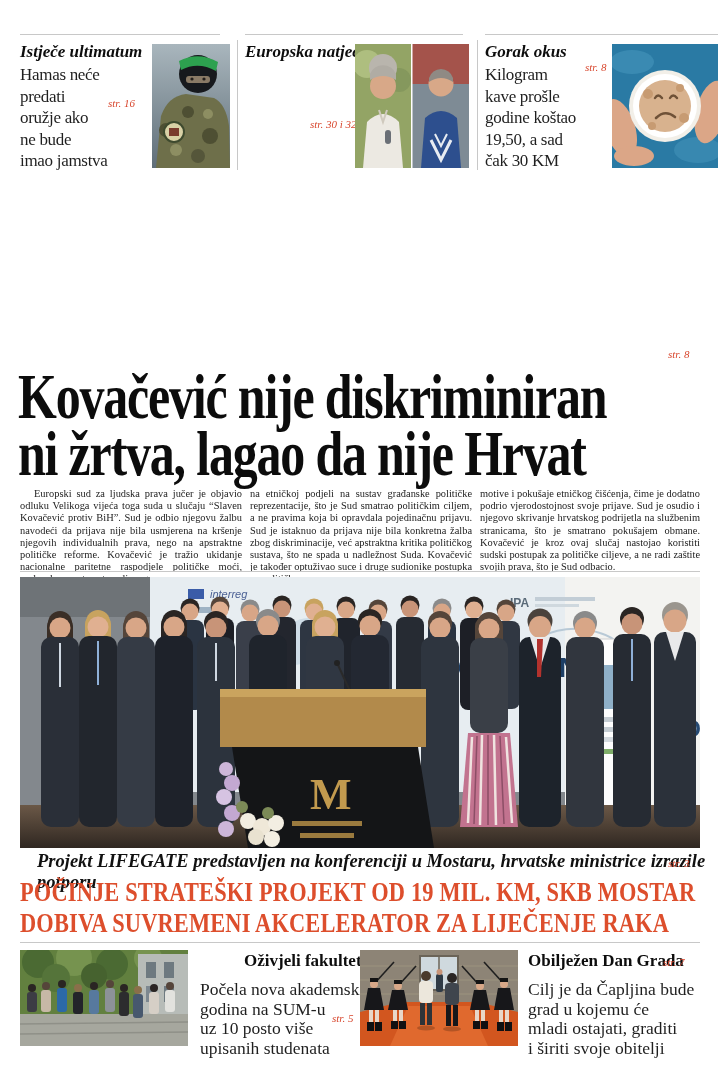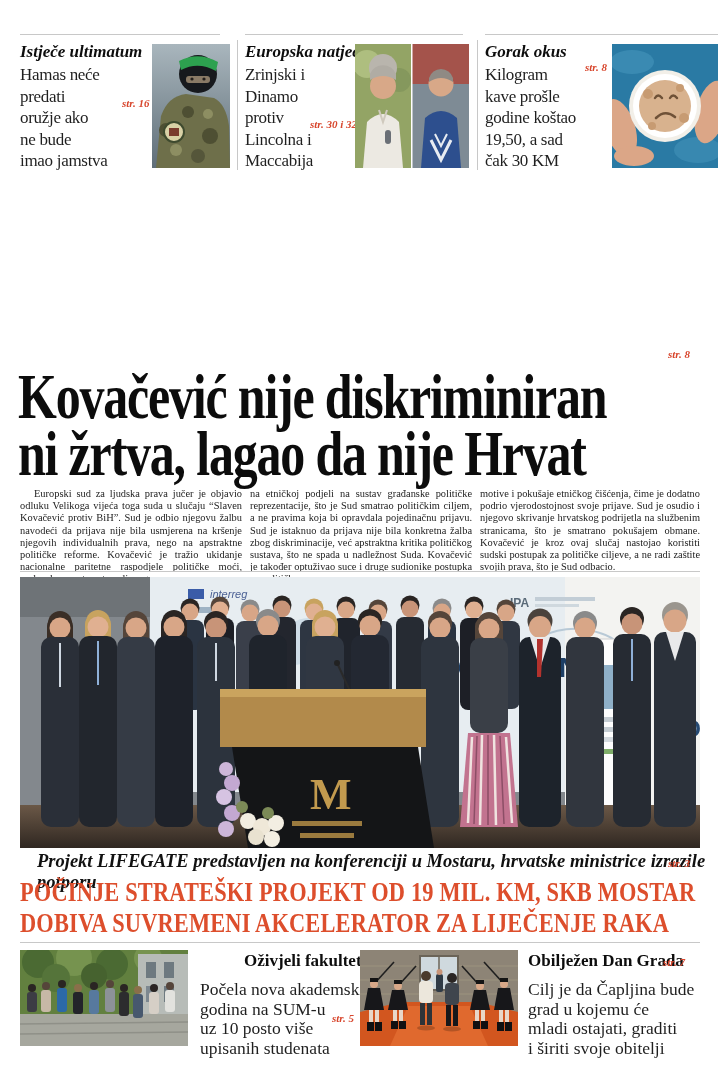--- a/index.html
+++ b/index.html
@@ -6,21 +6,21 @@
   .page{position:relative;width:720px;height:1080px;background:#ffffff;overflow:hidden;
         font-family:"Liberation Serif",serif;color:#1a1a1a;}
   .abs{position:absolute;}
   .hairline{position:absolute;height:1px;background:#c8c8c8;}
   .vline{position:absolute;width:1px;background:#c8c8c8;}
   .pl{white-space:pre-line;}
 
   
   .t-kicker{font-style:italic;font-weight:bold;font-size:17px;line-height:20px;color:#0d0d0d;}
   .t-head{font-size:17px;line-height:21.5px;letter-spacing:-0.3px;color:#1f1f1f;}
-  .str-ref{font-style:italic;font-weight:bold;font-size:11px;color:#d8472e;}
+  .str-ref{font-style:italic;font-weight:normal;font-size:11px;color:#d8472e;}
 
   
   .masthead{position:absolute;left:20px;top:177px;width:680px;height:154px;background:#e05a41;}
   .logo{position:absolute;left:28px;top:16px;font-family:"Liberation Sans",sans-serif;
         font-weight:bold;color:#fff;font-size:63px;line-height:56px;letter-spacing:-3px;}
   .logo .l2{text-align:right;}
   .mh-day{position:absolute;right:30px;top:6px;color:#fff;font-size:58px;line-height:60px;text-align:right;}
   .mh-date{position:absolute;right:30px;top:68px;color:#fff;font-style:italic;font-size:15.5px;line-height:19px;text-align:right;}
   .mh-issue{position:absolute;right:30px;bottom:6px;color:rgba(255,255,255,.95);
             font-family:"Liberation Sans",sans-serif;font-size:8px;letter-spacing:.2px;}
@@ -53,21 +53,21 @@
   <div class="hairline" style="left:485px;top:34px;width:233px;"></div>
   <div class="vline" style="left:237px;top:40px;height:130px;"></div>
   <div class="vline" style="left:477px;top:40px;height:130px;"></div>
 
   <div class="abs t-kicker" style="left:20px;top:42px;">Istječe ultimatum</div>
   <div class="abs t-head pl" style="left:20px;top:64px;width:132px;">Hamas neće
 predati
 oružje ako
 ne bude
 imao jamstva</div>
-  <div class="abs str-ref" style="left:122px;top:97px;">str. 16</div>
+  <div class="abs str-ref" style="left:108px;top:97px;">str. 16</div>
   <div class="abs" style="left:152px;top:44px;">
     <svg width="78" height="124" viewBox="0 0 78 124">
       <defs>
           <linearGradient id="g1" x1="0" y1="0" x2="0" y2="1">
         <stop offset="0" stop-color="#a9b6bd"></stop>
             <stop offset="1" stop-color="#5f6e78"></stop>
           </linearGradient>
         </defs>
       <rect width="78" height="124" fill="url(#g1)"></rect>
       <path d="M4,124 L9,72 Q16,52 34,50 L62,54 Q74,60 77,82 L78,124 Z" fill="#6e6f4a"></path>
@@ -81,25 +81,20 @@
       <rect x="17" y="84" width="10" height="8" fill="#7a3b2d"></rect>
       <circle cx="46" cy="30" r="19" fill="#17191d"></circle>
       <path d="M27,17 Q46,7 66,18 L64,27 Q46,17 29,26 Z" fill="#2da14f"></path>
       <rect x="34" y="32" width="24" height="7" rx="3" fill="#8a7a66"></rect>
       <circle cx="40" cy="35" r="1.6" fill="#241f1c"></circle>
         <circle cx="52" cy="35" r="1.6" fill="#241f1c"></circle>
     </svg>
   </div>
 
   <div class="abs t-kicker" style="left:245px;top:42px;">Europska natjecanja</div>
-  <div class="abs t-head pl" style="left:245px;top:64px;width:112px;">Zrinjski i
-Dinamo
-protiv
-Lincolna i
-Maccabija</div>
   <div class="abs str-ref" style="left:310px;top:118px;">str. 30 i 32</div>
   <div class="abs" style="left:355px;top:44px;">
     <svg width="114" height="124" viewBox="0 0 114 124">
       <rect width="56" height="124" fill="#93a465"></rect>
       <circle cx="12" cy="20" r="14" fill="#b9c98a" opacity=".7"></circle>
         <circle cx="44" cy="36" r="12" fill="#7f935a" opacity=".7"></circle>
       <circle cx="28" cy="24" r="14" fill="#b9b5ad"></circle>
       <circle cx="28" cy="42" r="13" fill="#d8a888"></circle>
       <path d="M15,30 A14 14 0 0 1 41,30 L41,36 Q28,28 15,36 Z" fill="#b0aca4"></path>
       <path d="M8,124 L12,78 Q28,62 44,78 L48,124 Z" fill="#ece9e2"></path>

